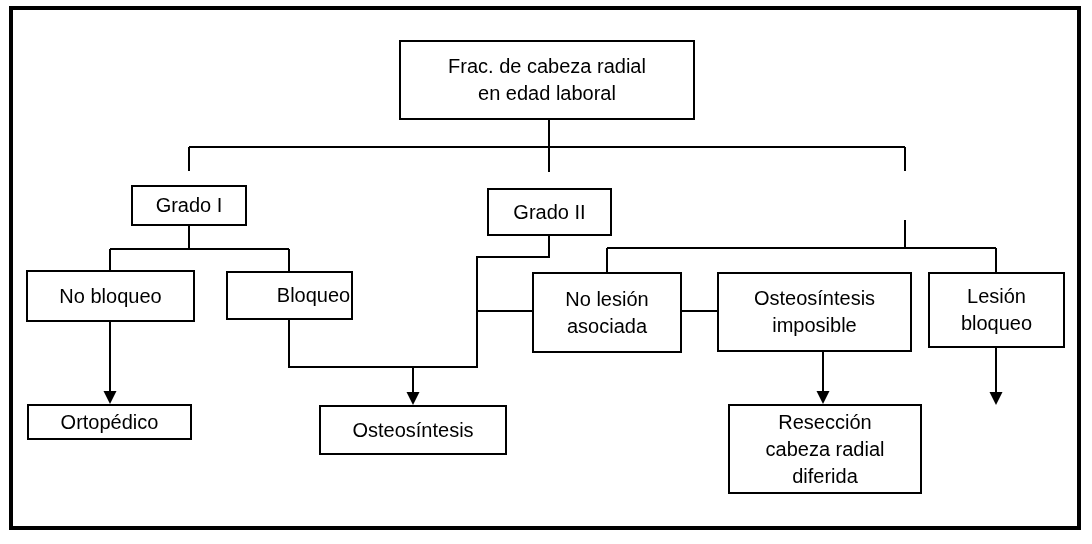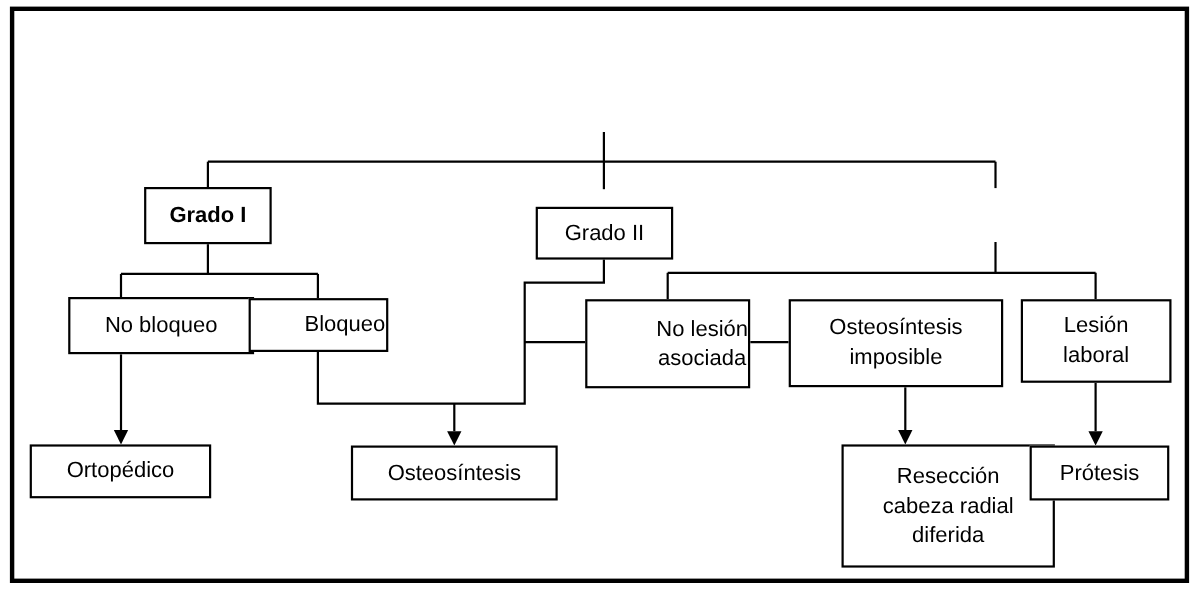--- a/index.html
+++ b/index.html
@@ -49,31 +49,31 @@
     display: flex;
     align-items: center;
     justify-content: center;
     text-align: center;
     white-space: pre-line;
     font-size: 20px;
     line-height: 27px;
   }
   
   .n-root       { left: 399px; top:  40px; width: 296px; height: 80px; }
-  .n-grado1     { left: 131px; top: 170px; width: 116px; height: 52px; font-weight: bold; }
+  .n-grado1     { left: 131px; top: 185px; width: 116px; height: 41px; }
   .n-grado2     { left: 487px; top: 172px; width: 125px; height: 48px; margin-top: 16px; }
   .n-grado3     { left: 839px; top: 171px; width: 132px; height: 49px; }
-  .n-nobloqueo  { left:  26px; top: 270px; width: 169px; height: 52px; margin-left: 36px; }
+  .n-nobloqueo  { left:  26px; top: 270px; width: 169px; height: 52px; }
   .n-bloqueo    { left: 226px; top: 271px; width: 127px; height: 49px; padding-left: 48px; }
-  .n-ortopedico { left:  27px; top: 404px; width: 165px; height: 49px; }
+  .n-ortopedico { left:  27px; top: 404px; width: 165px; height: 36px; }
   .n-osteosintesis { left: 319px; top: 405px; width: 188px; height: 50px; }
-  .n-nolesion   { left: 532px; top: 272px; width: 150px; height: 81px; justify-content: flex-end; }
+  .n-nolesion   { left: 532px; top: 272px; width: 150px; height: 81px; }
   .n-osteoimp   { left: 717px; top: 272px; width: 195px; height: 80px; }
   .n-lesionasoc { left: 928px; top: 272px; width: 137px; height: 76px; }
-  .n-reseccion  { left: 728px; top: 404px; width: 194px; height: 112px; margin-left: 37px; }
+  .n-reseccion  { left: 728px; top: 404px; width: 194px; height: 90px; }
   .n-protesis   { left: 936px; top: 405px; width: 127px; height: 50px; }
 </style>
 </head>
 <body>
 
 <div class="canvas">
 
   <div class="outer-border"></div>
 
   <svg class="edges-svg" viewBox="0 0 1092 544" xmlns="http://www.w3.org/2000/svg">
@@ -105,20 +105,24 @@
 
     <line x1="682" y1="311" x2="717" y2="311"></line>
 
     <line x1="823" y1="352" x2="823" y2="391"></line>
     <polygon points="816.5,391 829.5,391 823,404"></polygon>
 
     <line x1="996" y1="348" x2="996" y2="392"></line>
     <polygon points="989.5,392 1002.5,392 996,405"></polygon>
   </svg>
 
+  <div class="node n-root">
+    <span>Frac. de cabeza radial
+en edad laboral</span>
+  </div>
 
   <div class="node n-grado1">
     <span>Grado I</span>
   </div>
 
   <div class="node n-grado2">
     <span>Grado II</span>
   </div>
 
 
@@ -143,26 +147,23 @@
 asociada</span>
   </div>
 
   <div class="node n-osteoimp">
     <span>Osteosíntesis
 imposible</span>
   </div>
 
   <div class="node n-lesionasoc">
     <span>Lesión
-laboral</span>
+bloqueo</span>
   </div>
 
   <div class="node n-reseccion">
     <span>Resección
 cabeza radial
 diferida</span>
   </div>
 
-  <div class="node n-protesis">
-    <span>Prótesis</span>
-  </div>
 
 </div>
 
 </body></html>

